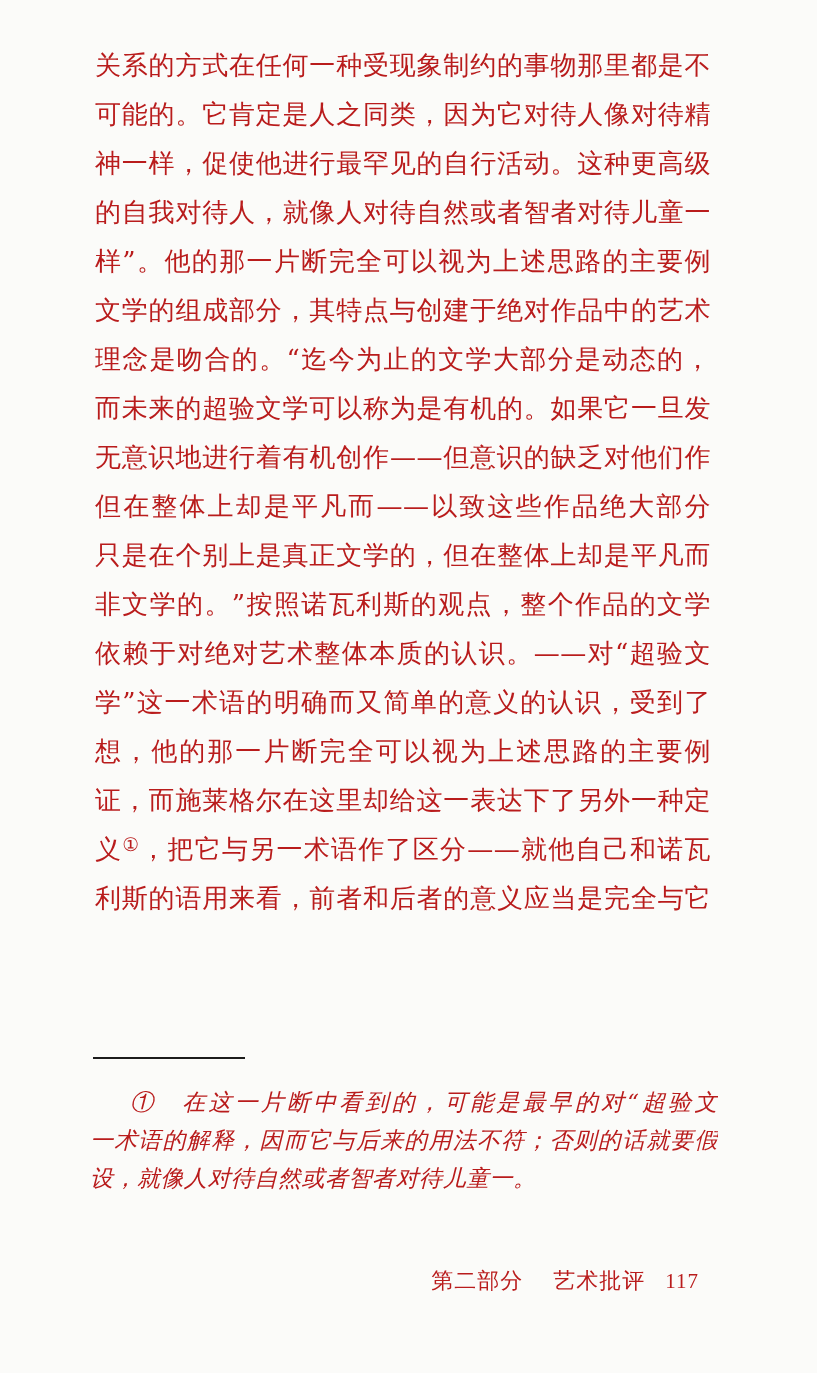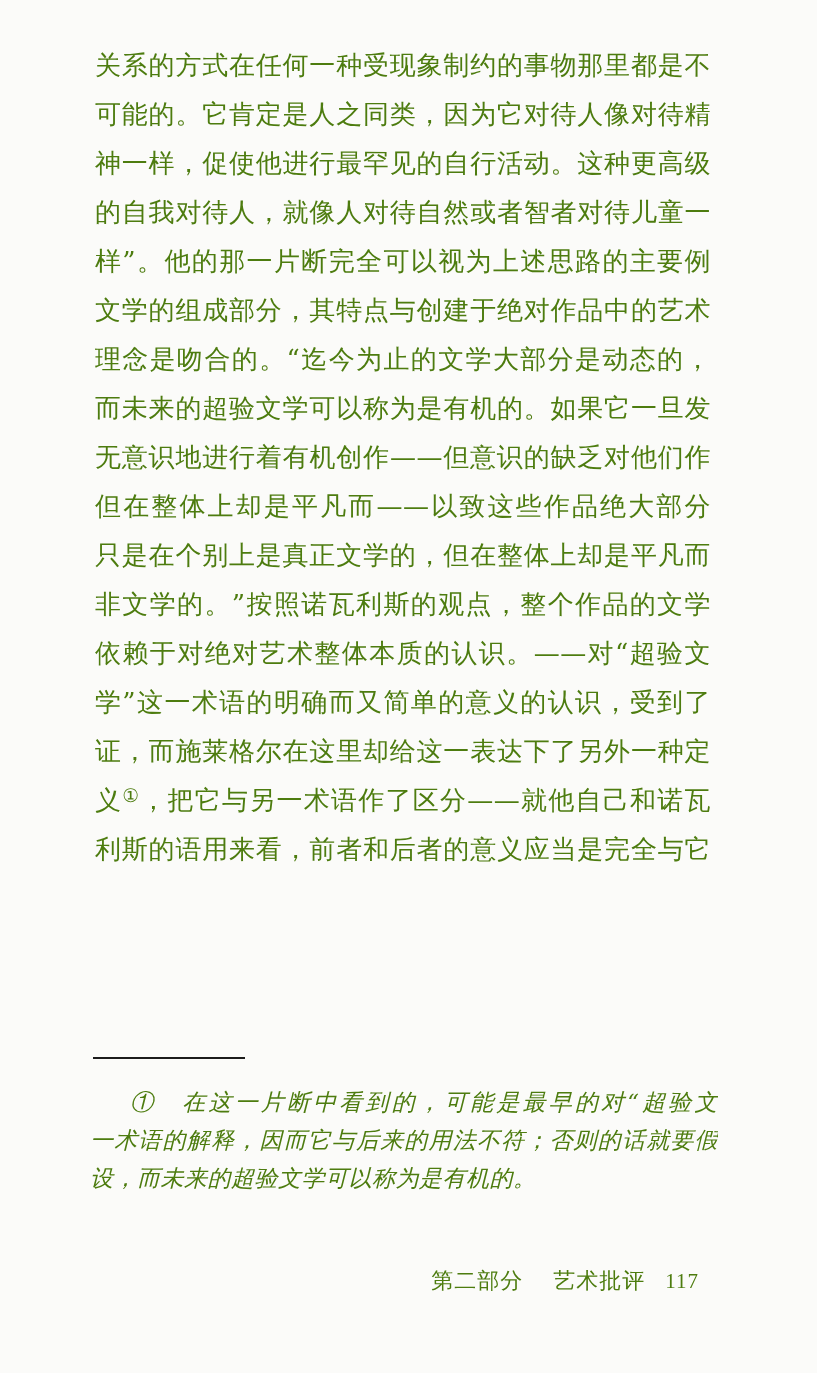--- a/index.html
+++ b/index.html
@@ -6,21 +6,21 @@
     margin: 0;
     padding: 0;
     background: #e8e8e8;
   }
   .page {
     position: relative;
     width: 817px;
     height: 1373px;
     margin: 0 auto;
     background: #fbfbf9;
-    color: #4d7c0f;
+    color: #b91c1c;
     font-family: "DejaVu Serif", "Liberation Serif", serif;
     overflow: hidden;
   }
   
   .body-text {
     position: absolute;
     left: 95px;
     top: 41px;
     width: 616px;
   }
@@ -104,30 +104,31 @@
     <div class="bline">样”。他的那一片断完全可以视为上述思路的主要例</div>
     <div class="bline">文学的组成部分，其特点与创建于绝对作品中的艺术</div>
     <div class="bline">理念是吻合的。“迄今为止的文学大部分是动态的，</div>
     <div class="bline">而未来的超验文学可以称为是有机的。如果它一旦发</div>
     <div class="bline">无意识地进行着有机创作——但意识的缺乏对他们作</div>
     <div class="bline">但在整体上却是平凡而——以致这些作品绝大部分</div>
     <div class="bline">只是在个别上是真正文学的，但在整体上却是平凡而</div>
     <div class="bline">非文学的。”按照诺瓦利斯的观点，整个作品的文学性</div>
     <div class="bline">依赖于对绝对艺术整体本质的认识。——对“超验文</div>
     <div class="bline">学”这一术语的明确而又简单的意义的认识，受到了</div>
+    <div class="bline">想，他的那一片断完全可以视为上述思路的主要例</div>
     <div class="bline">证，而施莱格尔在这里却给这一表达下了另外一种定</div>
     <div class="bline">义<sup class="fnref">①</sup>，把它与另一术语作了区分——就他自己和诺瓦</div>
     <div class="bline">利斯的语用来看，前者和后者的意义应当是完全与它</div>
   </div>
 
   <div class="fn-separator"></div>
 
   <div class="footnote">
     <div class="fn-line fn-just fn-first">①　在这一片断中看到的，可能是最早的对“超验文学”这</div>
     <div class="fn-line fn-just">一术语的解释，因而它与后来的用法不符；否则的话就要假</div>
-    <div class="fn-line">设，而未来的超验文学可以称为是有机的。</div>
+    <div class="fn-line">设，就像人对待自然或者智者对待儿童一。</div>
   </div>
 
   <div class="footer">
     <span>第二部分</span><span class="gap-wide"></span><span>艺术批评</span><span class="gap-narrow"></span><span class="page-num">117</span>
   </div>
 
 </div>
 
 </body></html>

